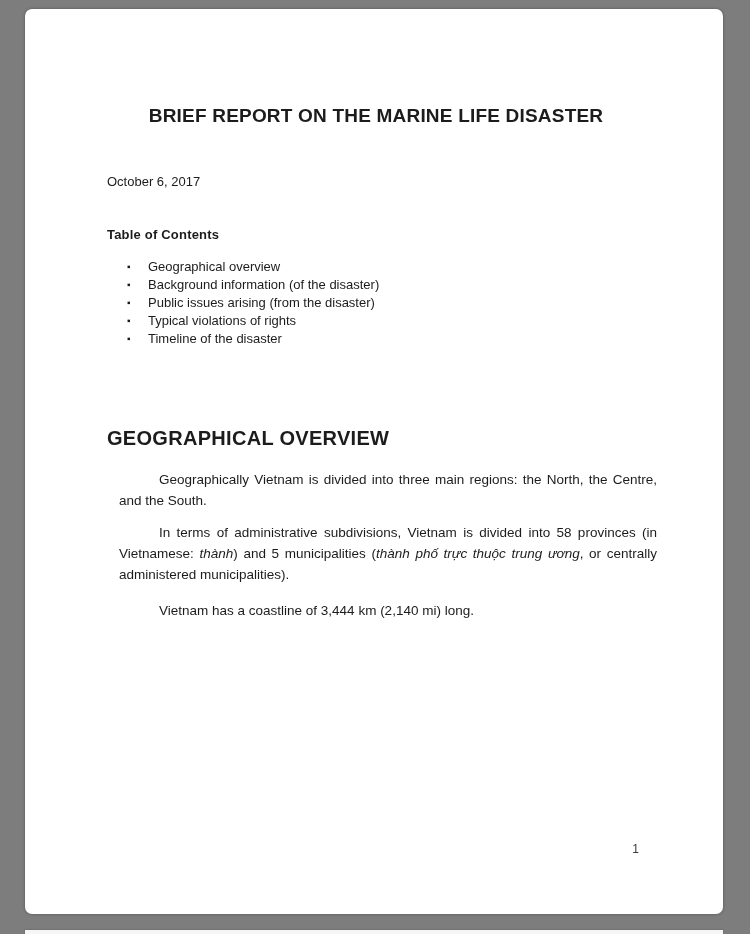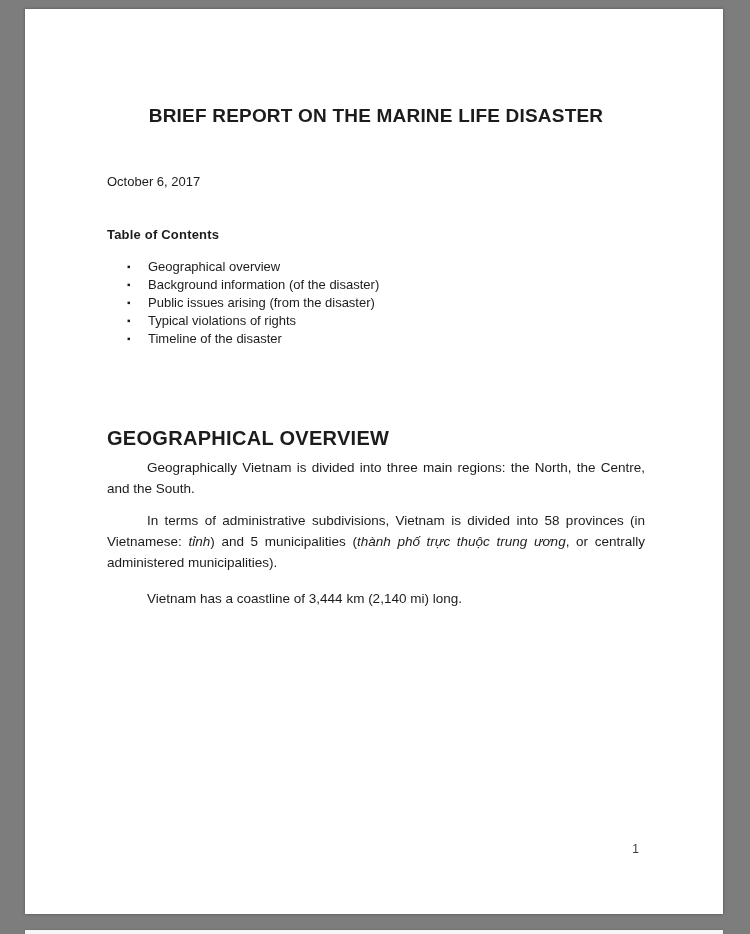--- a/index.html
+++ b/index.html
@@ -17,20 +17,21 @@
     -webkit-font-smoothing: antialiased;
   }
   .page {
     position: absolute;
     left: 25px;
     top: 9px;
     width: 698px;
     height: 905px;
     background: #ffffff;
     box-shadow: 0 0 3px rgba(0,0,0,0.35);
+    border-radius: 7px;
   }
   .next-page-edge {
     position: absolute;
     left: 25px;
     top: 930px;
     width: 698px;
     height: 4px;
     background: #f6f6f6;
     box-shadow: 0 0 2px rgba(0,0,0,0.3);
   }
@@ -84,21 +85,21 @@
     font-size: 20px;
     line-height: 26px;
     font-weight: bold;
     letter-spacing: 0.3px;
   }
   .body-para {
     font-size: 13.5px;
     line-height: 21px;
     text-align: justify;
     text-indent: 40px;
-    margin: 0;
+    margin: 12px;
   }
   .p1 { top: 448px; }
   .p2 { top: 501px; }
   .p3 { top: 579px; text-align: left; }
   .p4 { top: 615px; }
   .page-number {
     top: 833px;
     text-align: right;
     padding-right: 6px;
     box-sizing: border-box;
@@ -141,21 +142,21 @@
       <li>
       <span class="toc-bullet">▪</span>
       <span>Timeline of the disaster</span>
     </li>
     </ul>
 
   <h2 class="abs section-heading">GEOGRAPHICAL OVERVIEW</h2>
 
   <p class="abs body-para p1">Geographically Vietnam is divided into three main regions: the North, the Centre, and the South.</p>
 
-  <p class="abs body-para p2"><span>In terms of administrative subdivisions, Vietnam is divided into 58 provinces (in Vietnamese: </span><em>tỉnh</em><span>) and 5 municipalities (</span><em>thành phố trực thuộc trung ương</em><span>, or centrally administered municipalities).</span></p>
+  <p class="abs body-para p2"><span>In terms of administrative subdivisions, Vietnam is divided into 58 provinces (in Vietnamese: </span><em>thành</em><span>) and 5 municipalities (</span><em>thành phố trực thuộc trung ương</em><span>, or centrally administered municipalities).</span></p>
 
   <p class="abs body-para p3">Vietnam has a coastline of 3,444 km (2,140 mi) long.</p>
 
 
   <div class="abs page-number">1</div>
 
 </div>
 
 <div class="next-page-edge"></div>
 

